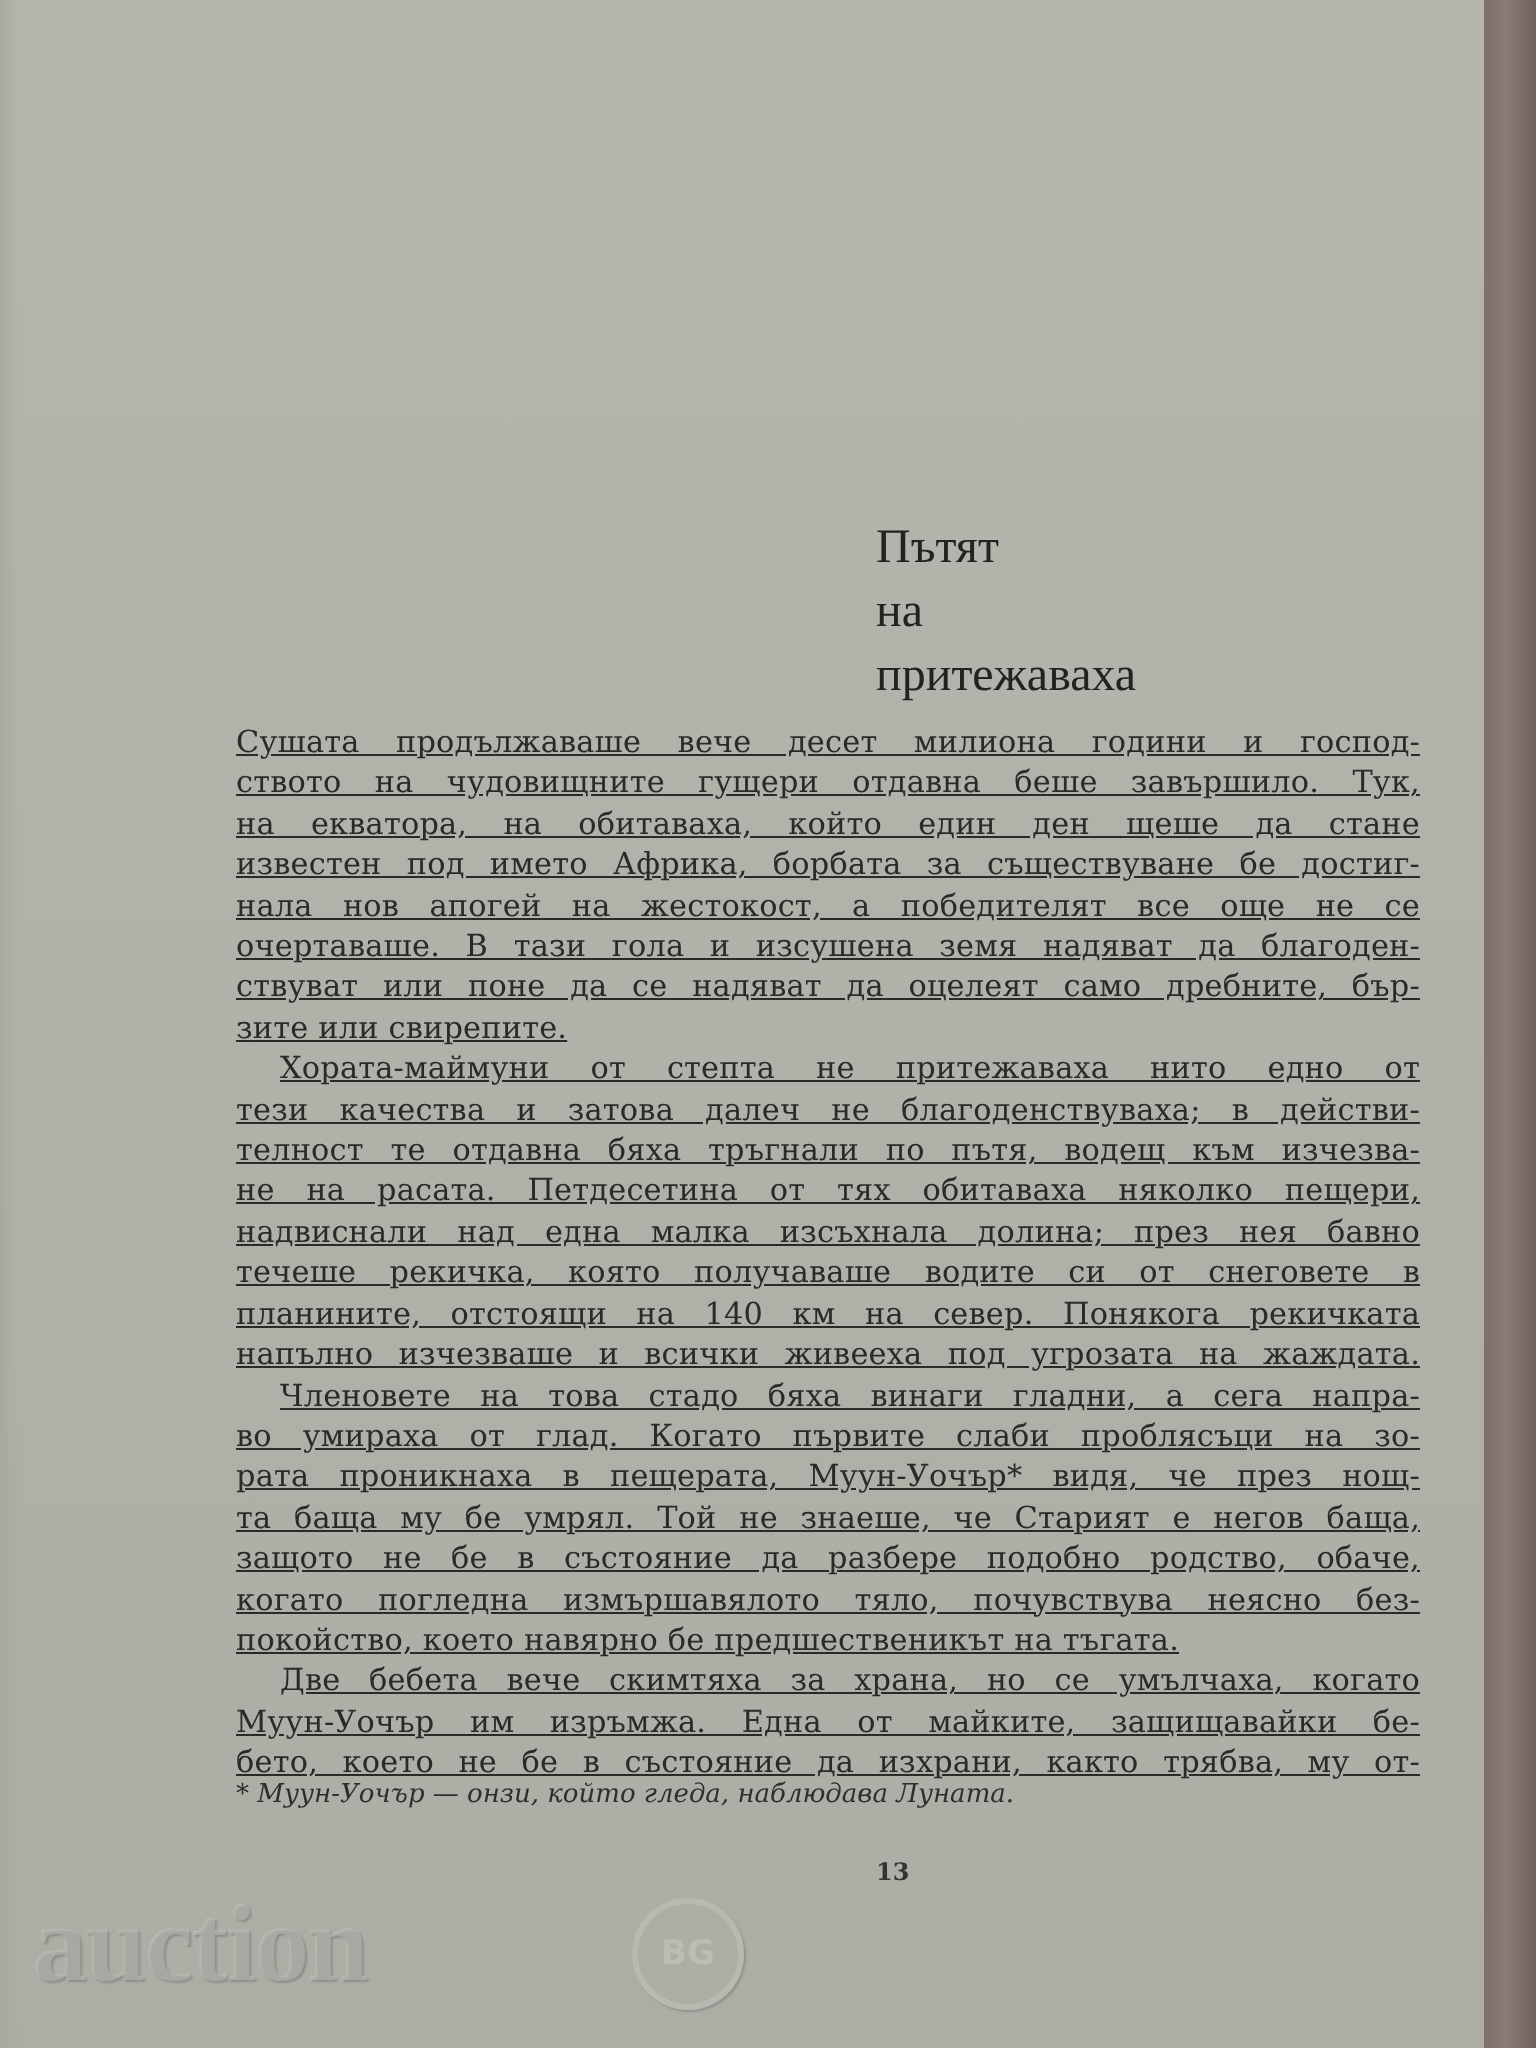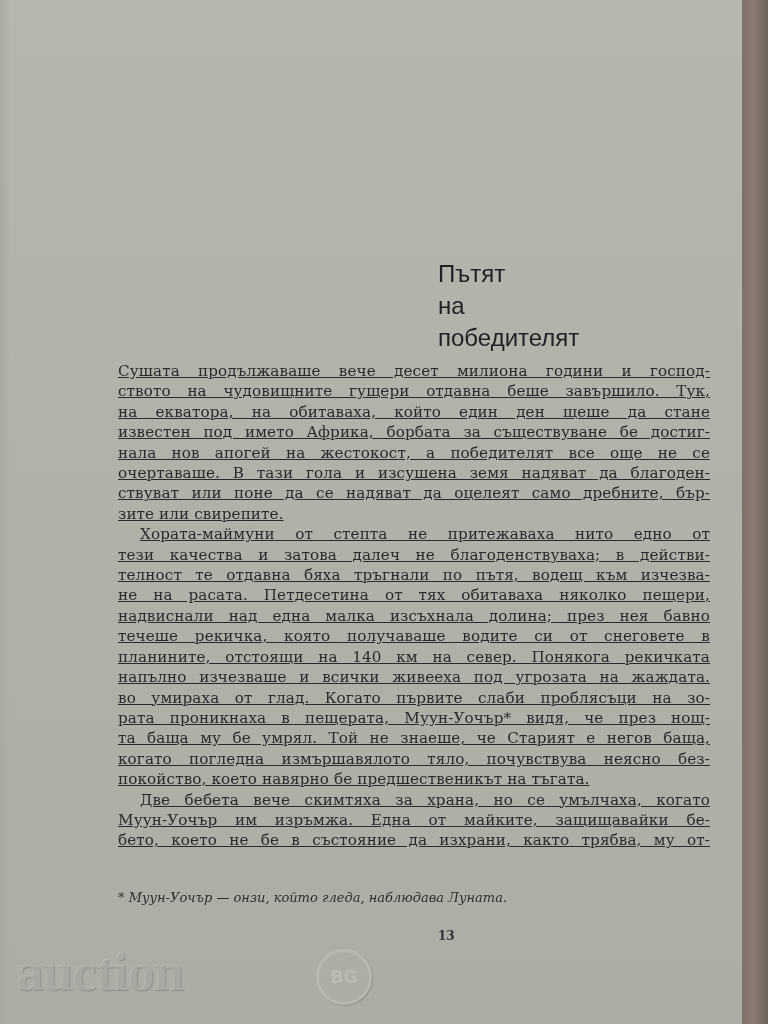--- a/index.html
+++ b/index.html
@@ -16,21 +16,21 @@
   .page {
     position: absolute; left: 0; top: 0; width: 742px; height: 1024px;
     background: linear-gradient(180deg, #b6b6ae 0%, #b2b2aa 40%, #adada5 100%);
   }
   .page::after {
     content: ""; position: absolute; left: 0; top: 0; width: 10px; height: 100%;
     background: linear-gradient(90deg, #a9a9a0, rgba(0,0,0,0));
   }
   .heading {
     position: absolute; left: 438px; top: 258px;
-    font-family: Liberation Sans, sans-serif;
+    font-family: Liberation Serif, serif;
     font-size: 24px; line-height: 32px; color: #222;
   }
   .heading div { white-space: nowrap; }
   .body-text {
     position: absolute; left: 118px; top: 361px; width: 592px;
     font-size: 15.2px; line-height: 20.4px; color: #2a2a2a;
     letter-spacing: 0.1px;
     text-decoration: underline;
   }
   .line { white-space: nowrap; text-align: justify; text-align-last: justify; display: block; }
@@ -61,43 +61,45 @@
 </style>
 </head>
 <body>
 
 <div class="table-edge"></div>
 
 <div class="page">
   <div class="heading">
     <div>Пътят</div>
     <div>на</div>
-    <div>победителят</div>
+    <div>притежаваха</div>
   </div>
 
   <div class="body-text" id="body-text">
       <span class="line">Сушата продължаваше вече десет милиона години и господ-</span>
       <span class="line">ството на чудовищните гущери отдавна беше завършило. Тук,</span>
       <span class="line">на екватора, на обитаваха, който един ден щеше да стане</span>
       <span class="line">известен под името Африка, борбата за съществуване бе достиг-</span>
       <span class="line">нала нов апогей на жестокост, а победителят все още не се</span>
       <span class="line">очертаваше. В тази гола и изсушена земя надяват да благоден-</span>
       <span class="line">ствуват или поне да се надяват да оцелеят само дребните, бър-</span>
       <span class="line last">зите или свирепите.</span>
       <span class="line indent">Хората-маймуни от степта не притежаваха нито едно от</span>
       <span class="line">тези качества и затова далеч не благоденствуваха; в действи-</span>
       <span class="line">телност те отдавна бяха тръгнали по пътя, водещ към изчезва-</span>
       <span class="line">не на расата. Петдесетина от тях обитаваха няколко пещери,</span>
       <span class="line">надвиснали над една малка изсъхнала долина; през нея бавно</span>
       <span class="line">течеше рекичка, която получаваше водите си от снеговете в</span>
       <span class="line">планините, отстоящи на 140 км на север. Понякога рекичката</span>
       <span class="line">напълно изчезваше и всички живееха под угрозата на жаждата.</span>
+      <span class="line indent">Членовете на това стадо бяха винаги гладни, а сега напра-</span>
       <span class="line">во умираха от глад. Когато първите слаби проблясъци на зо-</span>
       <span class="line">рата проникнаха в пещерата, Муун-Уочър* видя, че през нощ-</span>
       <span class="line">та баща му бе умрял. Той не знаеше, че Старият е негов баща,</span>
+      <span class="line">защото не бе в състояние да разбере подобно родство, обаче,</span>
       <span class="line">когато погледна измършавялото тяло, почувствува неясно без-</span>
       <span class="line last">покойство, което навярно бе предшественикът на тъгата.</span>
       <span class="line indent">Две бебета вече скимтяха за храна, но се умълчаха, когато</span>
       <span class="line">Муун-Уочър им изръмжа. Една от майките, защищавайки бе-</span>
       <span class="line">бето, което не бе в състояние да изхрани, както трябва, му от-</span>
     </div>
 
   <div class="footnote">* Муун-Уочър — онзи, който гледа, наблюдава Луната.</div>
   <div class="page-number">13</div>
 

